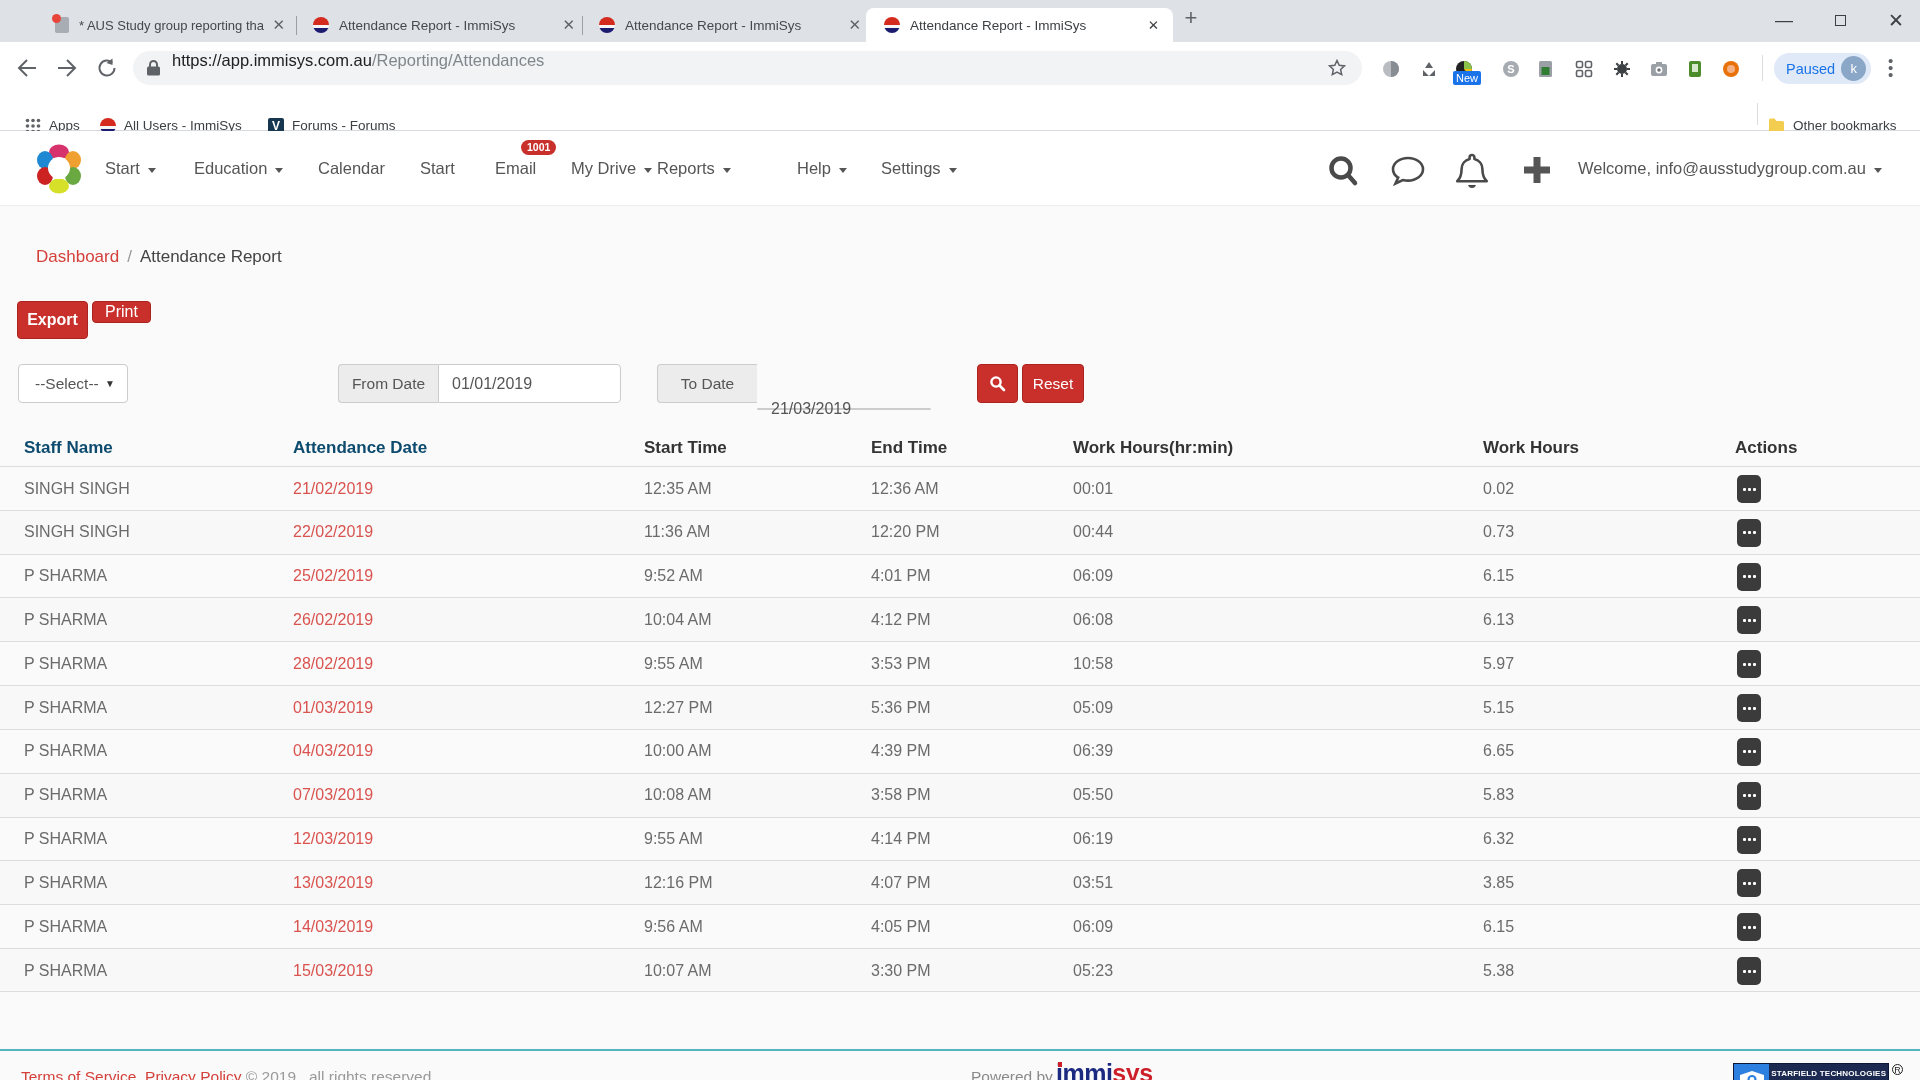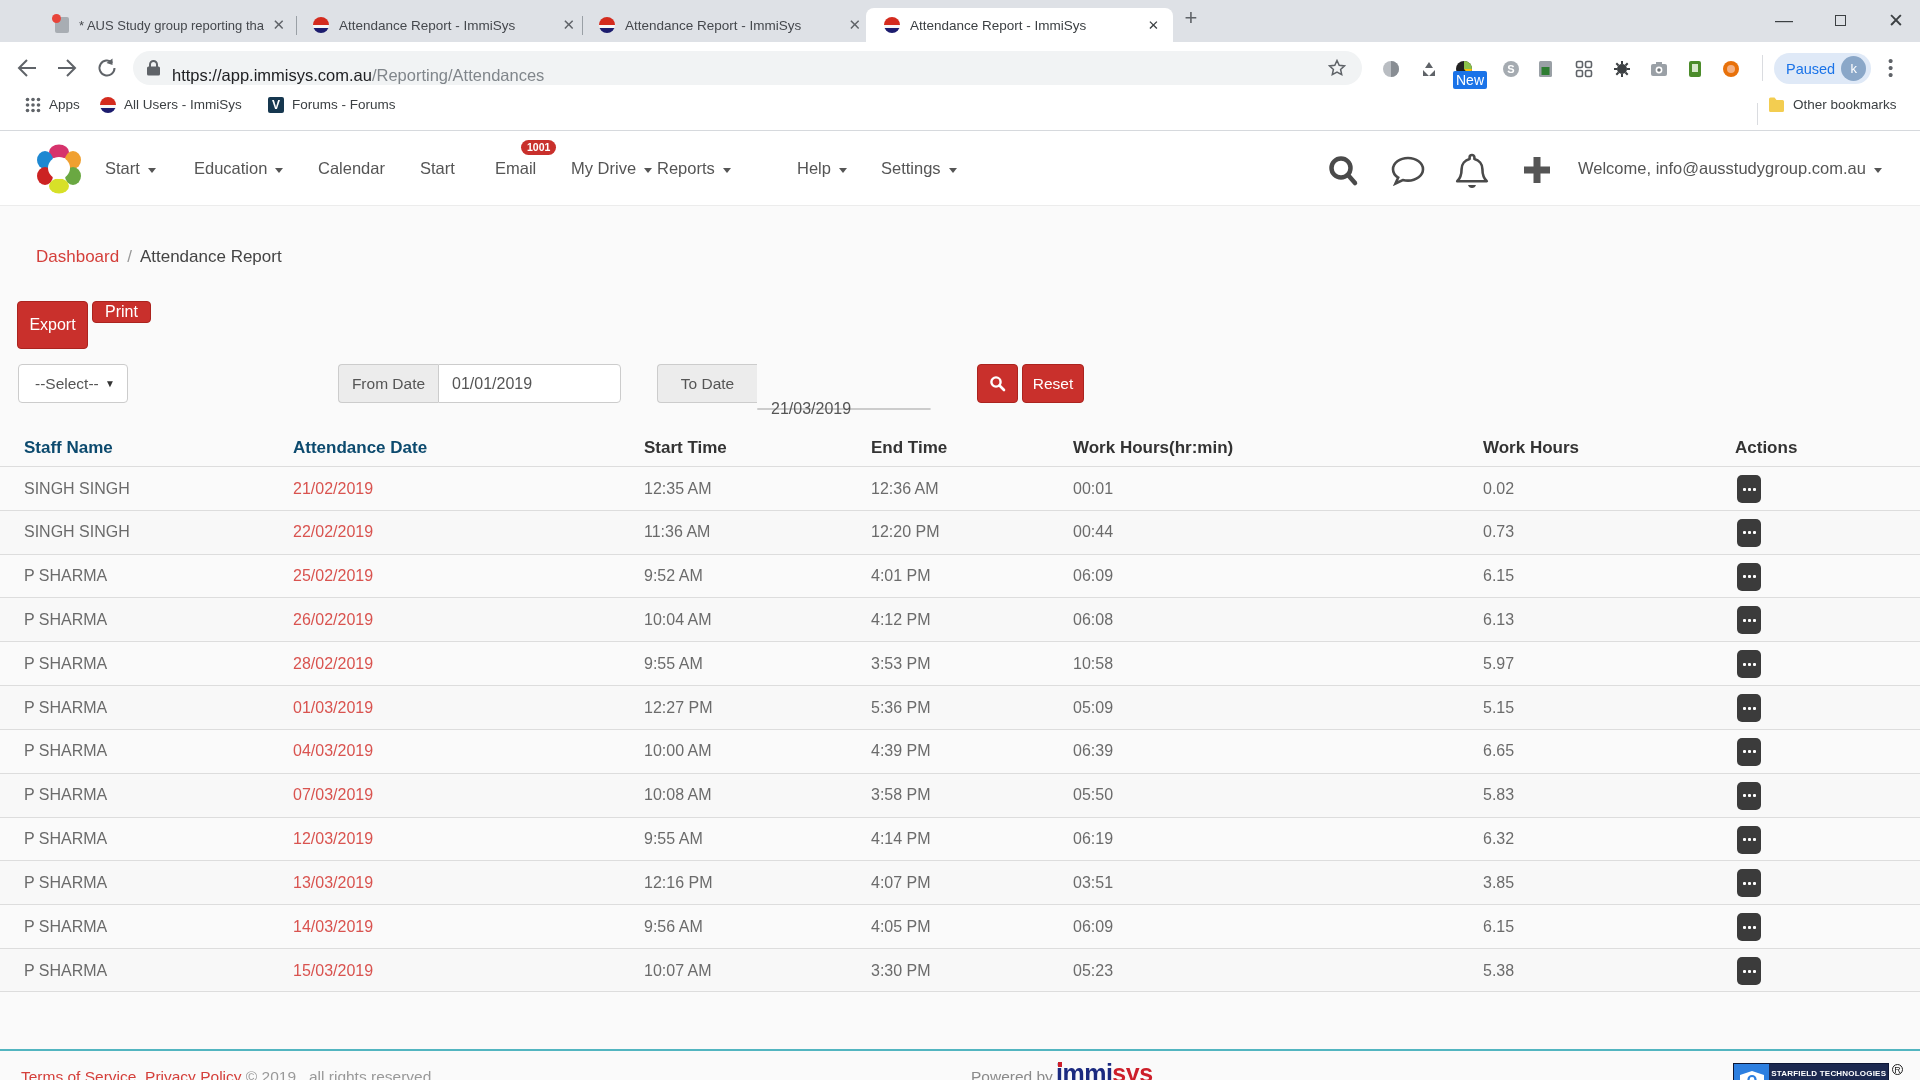--- a/index.html
+++ b/index.html
@@ -13,26 +13,26 @@
   .tab .x { color:#5f6368; font-size:15px; margin-left:auto; }
   .tabdiv { position:absolute; top:16px; width:1px; height:19px; background:#9aa0a6; }
   #activetab { position:absolute; left:866px; top:8px; width:307px; height:34px; background:#fff; border-radius:8px 8px 0 0; display:flex; align-items:center; color:#3c4043; font-size:13.5px; }
   .favi { width:16px; height:16px; border-radius:50%; background:linear-gradient(180deg,#d42b1e 0 52%,#f6f6f6 52% 66%,#1c1c6e 66% 100%); flex:0 0 16px; }
   .doci { width:14px; height:16px; background:#a8adb3; border-radius:2px; position:relative; flex:0 0 14px; }
   .doci:after { content:""; position:absolute; left:-3px; top:-3px; width:9px; height:9px; border-radius:50%; background:#e8443a; }
   .wbtn { position:absolute; top:5px; height:30px; display:flex; align-items:center; justify-content:center; color:#3c4043; }
 
   #toolbar { position:absolute; left:0; top:42px; width:1920px; height:55px; background:#fff; }
   .tico { position:absolute; top:15px; color:#5f6368; }
-  #urlpill { position:absolute; left:133px; top:9px; width:1229px; height:34px; border-radius:17px; background:#f1f3f4; display:flex; align-items:flex-end; }
+  #urlpill { position:absolute; left:133px; top:9px; width:1229px; height:34px; border-radius:17px; background:#f1f3f4; display:flex; align-items:flex-start; }
   #urlpill .url { font-size:16.5px; color:#202124; margin-left:39px; }
   #urlpill .url .path { color:#80868b; }
 
   #bookbar { position:absolute; left:0; top:97px; width:1920px; height:34px; background:#fff; border-bottom:1px solid #d6d9dd; font-size:13.5px; color:#3c4043; }
-  .bi { position:absolute; top:0; height:33px; display:flex; }
+  .bi { position:absolute; top:12px; height:33px; display:flex; align-items:center; }
 
   
   #page { position:absolute; left:0; top:131px; width:1920px; height:949px; background:#fafafa; }
   #pagenav { position:absolute; left:0; top:0; width:1920px; height:75px; background:#fff; border-bottom:1px solid #ececec; }
   .mi { position:absolute; top:0; height:75px; display:flex; align-items:center; font-size:16.5px; color:#555; }
   .caret { display:inline-block; width:0; height:0; border-left:4.5px solid transparent; border-right:4.5px solid transparent; border-top:5px solid #555; margin-left:8px; margin-top:3px; }
   #emailbadge { position:absolute; left:521px; top:9px; background:#c9302c; color:#fff; font-size:10.5px; font-weight:bold; padding:1px 6px 2px; border-radius:8px; }
   .nico { position:absolute; top:20px; }
 
   #crumb { position:absolute; left:36px; top:116px; font-size:17px; color:#444; }
@@ -164,21 +164,21 @@
         <circle cx="9" cy="9" r="8" fill="#e8710a"></circle>
         <circle cx="9" cy="9" r="4" fill="#f4b183"></circle>
       </svg>
     </div>
   <div style="position:absolute; left:1762px; top:13px; width:1px; height:26px; background:#dadce0;"></div>
   <div style="position:absolute; left:1774px; top:11px; width:97px; height:31px; border-radius:16px; background:#dfe9f7; display:flex; align-items:center;">
     <span style="color:#1a73e8; font-size:14.5px; margin-left:12px;">Paused</span>
     <span style="margin-left:6px; width:25px; height:25px; border-radius:50%; background:#8aa7c8; color:#fff; font-size:13px; display:flex; align-items:center; justify-content:center;">k</span>
   </div>
   <div style="position:absolute; left:1888px; top:15px; color:#5f6368; font-size:15px; letter-spacing:0; line-height:7px;">•<br>•<br>•</div>
-<div style="position: absolute; left: 1453px; top: 29px; background: rgb(26, 115, 232); color: rgb(255, 255, 255); font-size: 14px; padding: 1px 3px; border-radius: 2px;">New</div>
+<div style="position: absolute; left: 1453px; top: 29px; background: rgb(26, 115, 232); color: rgb(255, 255, 255); font-size: 11px; padding: 1px 3px; border-radius: 2px;">New</div>
   </div>
 
 <div id="bookbar">
   <div class="bi" style="left:25px;">
     <svg width="16" height="16" viewBox="0 0 16 16">
       <circle cx="2.5" cy="2.5" r="1.8" fill="#5f6368"></circle>
         <circle cx="8" cy="2.5" r="1.8" fill="#5f6368"></circle>
         <circle cx="13.5" cy="2.5" r="1.8" fill="#5f6368"></circle>
       <circle cx="2.5" cy="8" r="1.8" fill="#5f6368"></circle>
         <circle cx="8" cy="8" r="1.8" fill="#5f6368"></circle>
@@ -239,21 +239,21 @@
         <path d="M14 34 a4.2 4.2 0 0 0 8 0" fill="#4a4a4a"></path>
       </svg>
     <svg class="nico" style="left:1522px; top:24px;" width="30" height="30" viewBox="0 0 30 30">
         <path d="M15 2 V28 M2 15 H28" stroke="#555" stroke-width="7"></path>
       </svg>
     <div class="mi" style="left:1578px;">Welcome, info@ausstudygroup.com.au<span class="caret"></span></div>
   </div>
 
   <div id="crumb"><a>Dashboard</a><span class="sep">/</span>Attendance Report</div>
 
-  <div class="rbtn" style="left:17px; top:170px; width:71px; height:48px;">Export</div>
+  <div class="rbtn" style="left:17px; top:170px; width:71px; height:38px;font-weight:bold;">Export</div>
   <div class="rbtn" style="left:92px; top:170px; width:59px; height:22px;">Print</div>
 
   <div id="selbox">
       <span style="margin-left:16px;">--Select--</span>
       <span style="position:absolute; right:12px; font-size:10px; color:#333;">▼</span>
     </div>
   <div class="fgroup" style="left:338px;">
     <div class="lab" style="width:100px;">From Date</div>
     <div class="inp" style="width:183px;">01/01/2019</div>
   </div>

